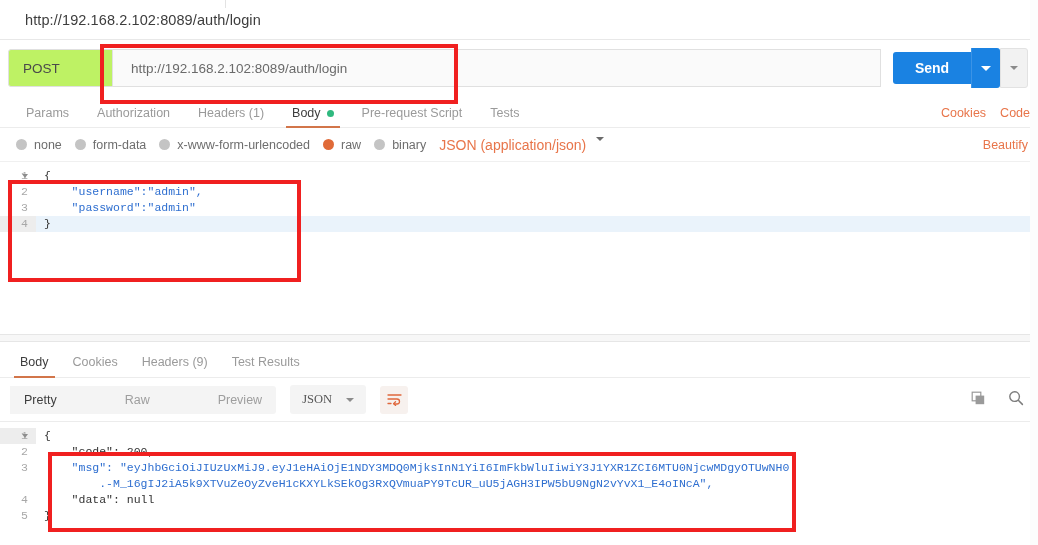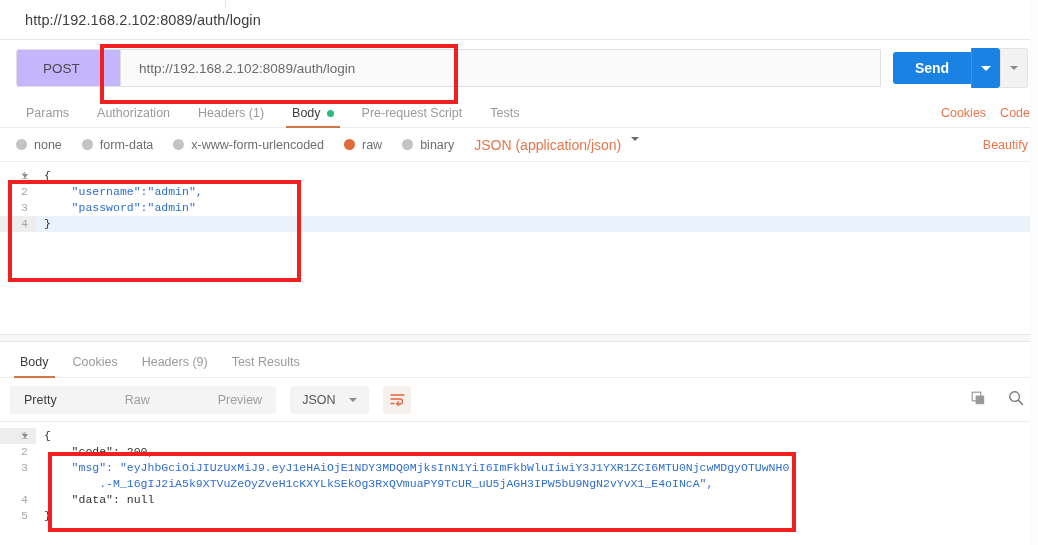--- a/index.html
+++ b/index.html
@@ -38,26 +38,26 @@
   .urlbar {
     height: 56px;
     display: flex; align-items: center;
     padding: 0 10px 0 0;
     box-sizing: border-box;
     background: #fff;
     position: relative;
   }
   .method-box {
     width: 105px; height: 38px;
-    margin-left: 16px;
-    background: #c4b5fd;
+    margin-left: 8px;
+    background: #bef264;
     border: 1px solid #e0e0e0;
     border-radius: 3px 0 0 3px;
     display: flex; align-items: center;
-    padding-left: 26px;
+    padding-left: 14px;
     box-sizing: border-box;
     font-size: 13.5px;
     color: #4a4a4a;
   }
   .url-input {
     flex: 1; height: 38px;
     background: #fafafa;
     border: 1px solid #e0e0e0;
     border-left: none;
     display: flex; align-items: center;
@@ -130,21 +130,21 @@
   .greendot { width:7px; height:7px; border-radius:50%; background:#2fb97f; display:inline-block; }
   .req-tabs-right {
     margin-left: auto; display:flex; align-items:center; gap:14px;
     padding-right: 8px; padding-bottom: 7px;
   }
   .linkish { color:#e8754a; font-size:12.5px; }
 
   
   .bodytype-row {
     height: 34px; display:flex; align-items:center;
-    padding-left: 16px; gap: 20px;
+    padding-left: 16px; gap: 13px;
     border-bottom: 1px solid #f0f0f0;
     box-sizing: border-box;
   }
   .radio-item { display:flex; align-items:center; gap:7px; font-size:12.5px; color:#6e6e6e; }
   .radio {
     width:11px; height:11px; border-radius:50%;
     background:#c4c4c4;
   }
   .radio.on { background:#e06a38; }
   .json-select { display:flex; align-items:flex-start; gap:10px; color:#e8754a; font-size:14px; }
@@ -206,21 +206,21 @@
   
   .resp-toolbar {
     height:44px; display:flex; align-items:center; padding-left:10px; gap:0;
     border-bottom:1px solid #ececec; box-sizing:border-box;
   }
   .seg { display:flex; align-items:center; background:#f4f4f4; border-radius:3px;gap:40px; }
   .seg span { padding:7px 14px; font-size:12.5px; color:#9e9e9e; }
   .seg span.active { color:#3d3d3d; background:#f4f4f4; }
   .seg2 {
     display:flex; align-items:center; gap:14px; background:#f4f4f4; border-radius:3px;
-    margin-left:14px; padding:7px 12px; font-size:12.5px; color:#555;
+    margin-left:14px; padding:7px 12px; font-size:12.5px; color:#555;font-family:Liberation Serif, serif;
   }
   .wrapbtn {
     margin-left:14px; width:28px; height:28px; border-radius:3px; background:#f7f1ee;
     display:flex; align-items:center; justify-content:center;
   }
   .tb-right { margin-left:auto; display:flex; align-items:center; gap:22px; padding-right:14px; }
 
   
   .resp-editor {
     position:relative; height:102px; background:#fff;

